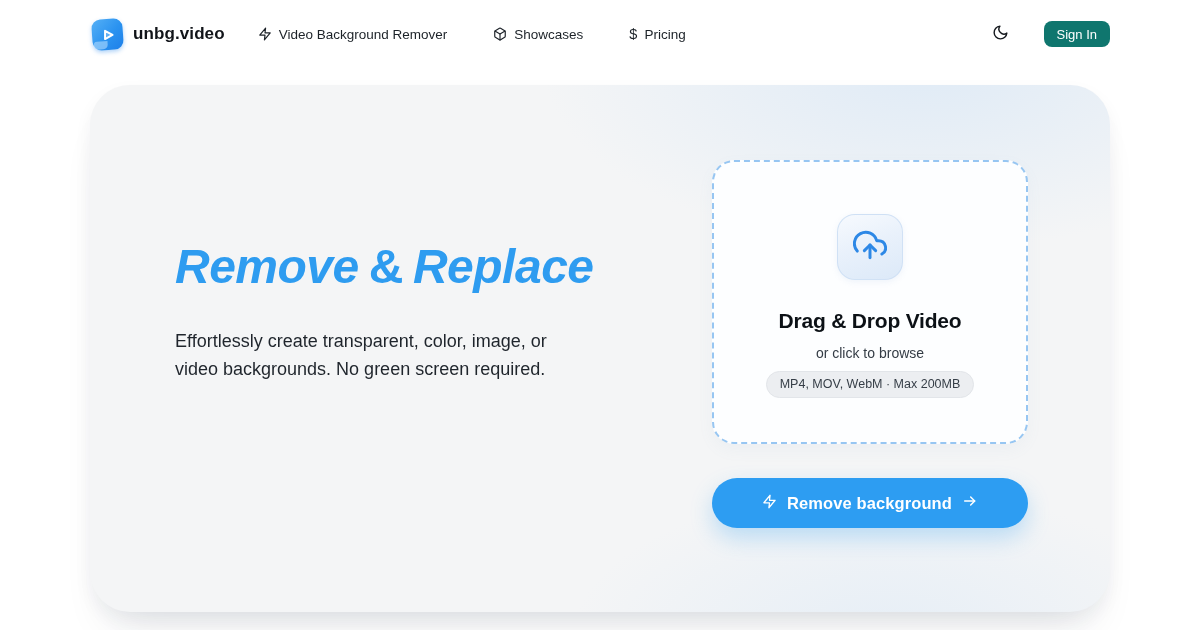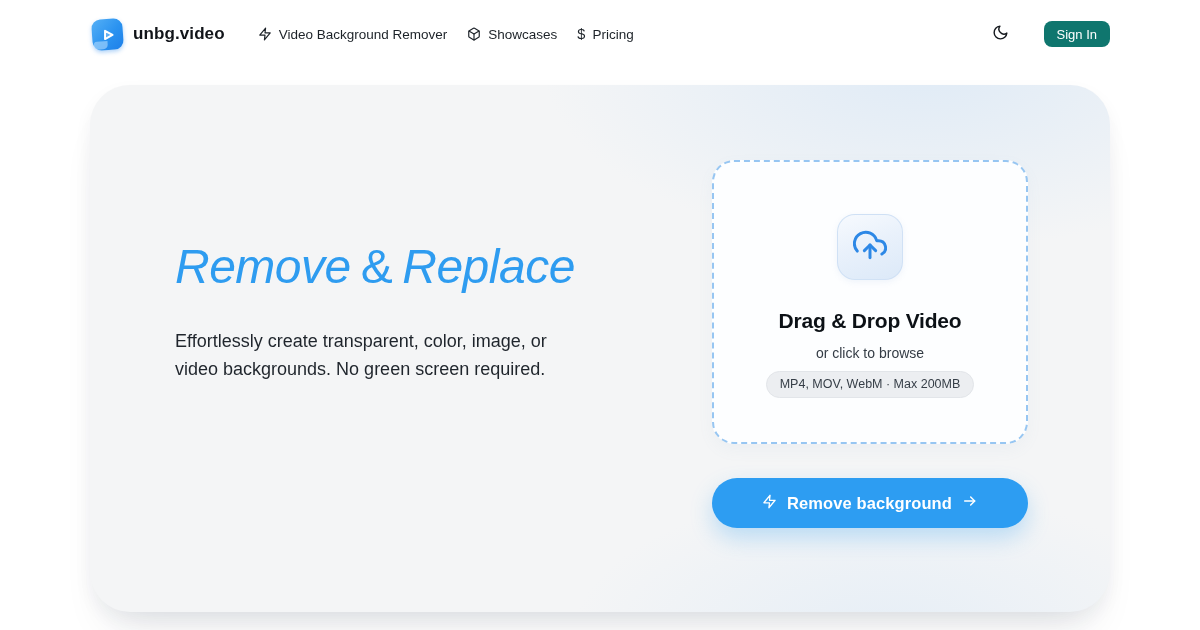--- a/index.html
+++ b/index.html
@@ -27,21 +27,21 @@
     box-shadow: 0 2px 4px rgba(30,130,235,0.35);
     display: flex; align-items: center; justify-content: center;
   }
   .logo-mark::after {
     content: ""; position: absolute; left: 1px; bottom: 1px;
     width: 14px; height: 8px; border-radius: 6px 0 8px 8px;
     background: rgba(190,225,255,0.55);
   }
   .brand-name { font-size: 17px; font-weight: 700; letter-spacing: 0.1px; color: #111419; }
 
-  .nav-links { display: flex; align-items: center; gap: 20px; margin-left: 33px; }
+  .nav-links { display: flex; align-items: center; gap: 46px; margin-left: 33px; }
   .nav-item {
     display: flex; align-items: center; gap: 7px;
     font-size: 13.5px; font-weight: 500; color: #1c2228; cursor: pointer;
     white-space: nowrap;
   }
   .nav-item svg { display: block; }
   .dollar-glyph { font-size: 14.5px; font-weight: 500; color: #1c2228; line-height: 1; }
 
   .nav-spacer { flex: 1; }
   .theme-toggle {
@@ -63,21 +63,21 @@
     border-radius: 40px;
     background:
       radial-gradient(620px 300px at 82% -4%, rgba(198,222,246,0.45), rgba(198,222,246,0) 62%),
       radial-gradient(520px 240px at 78% 104%, rgba(205,226,247,0.35), rgba(205,226,247,0) 60%),
       #f4f5f6;
     box-shadow: 0 30px 45px -20px rgba(25,35,55,0.12), 0 8px 18px rgba(25,35,55,0.05);
   }
 
   .hero-left { position: absolute; left: 85px; top: 148px; }
   .headline {
-    font-size: 48px; line-height: 67px; font-weight: 400;
+    font-size: 48px; line-height: 67px; font-weight: 700;
     color: #2e9cf0; letter-spacing: -0.5px;
   }
   .headline .it { font-style: italic; }
   .headline .amp { font-style: normal; padding: 0 10px; }
   .hero-desc {
     margin-top: 27px; width: 415px;
     font-size: 18px; line-height: 28px; color: #1f252c;
   }
 
   

